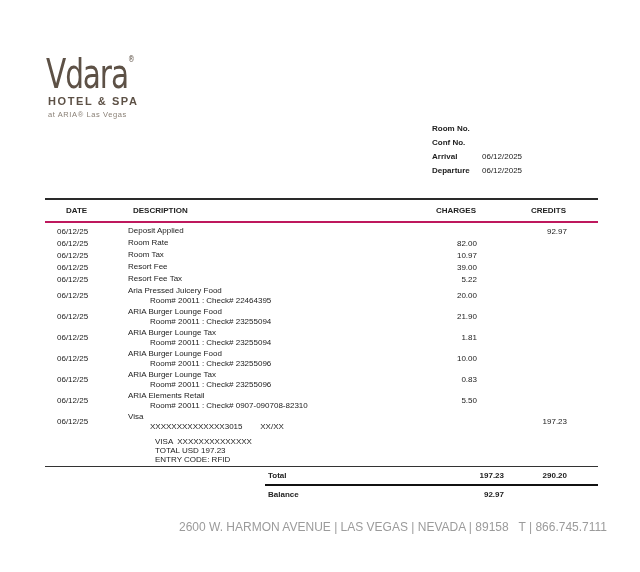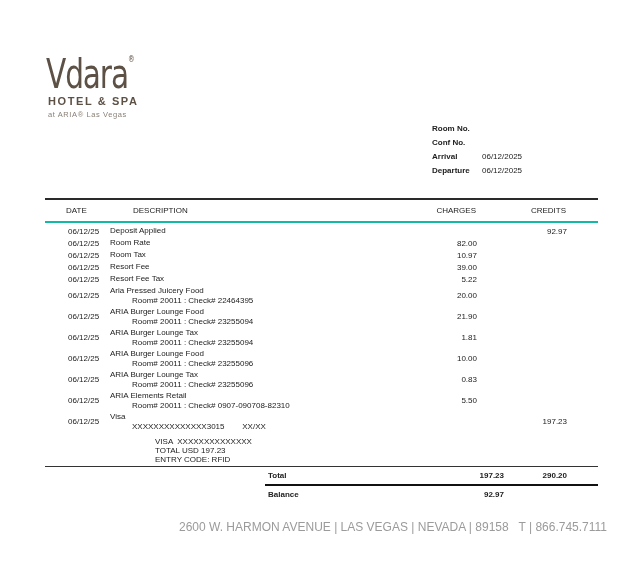--- a/index.html
+++ b/index.html
@@ -22,29 +22,29 @@
   .logo-tag { margin:3px 0 0 2px; font-size:7.5px; letter-spacing:0.6px; color:#8a8076; }
 
   
   .guest-info { position:absolute; left:432px; top:121px; font-size:8px; }
   .gi-row { display:flex; height:14px; align-items:center; }
   .gi-label { font-weight:bold; width:50px; }
 
   
   .statement { position:absolute; left:45px; top:198px; width:553px; font-size:8px; }
   .line-top { border-top:2px solid #2a2a2a; }
-  .header-row { display:flex; align-items:center; height:21px; border-bottom:2px solid #14b8a6; font-weight:normal; }
+  .header-row { display:flex; align-items:center; height:21px; border-bottom:2px solid #be185d; font-weight:bold; }
   .h-date   { margin-left:21px; width:67px; }
   .h-desc   { flex:1; }
   .h-charge { width:90px; text-align:right; }
   .h-credit { width:90px; text-align:right; margin-right:32px; }
 
   .rows { padding-top:2px; }
   .row { display:flex; align-items:center; min-height:12px; padding:0; }
-  .c-date   { margin-left:23px; width:42px; }
+  .c-date   { margin-left:12px; width:71px; }
   .c-desc   { flex:1; padding:1px 0; }
   .c-desc .main { line-height:9.5px; }
   .c-desc .sub  { line-height:9.5px; padding-left:22px; white-space:pre; }
   .c-charge { width:90px; text-align:right; }
   .c-credit { width:90px; text-align:right; margin-right:31px; }
 
   .payment-block { margin:5px 0 2px 110px; }
   .payment-block div { line-height:9px; white-space:pre; }
 
   .pre-total-line { border-top:1.5px solid #333; }

